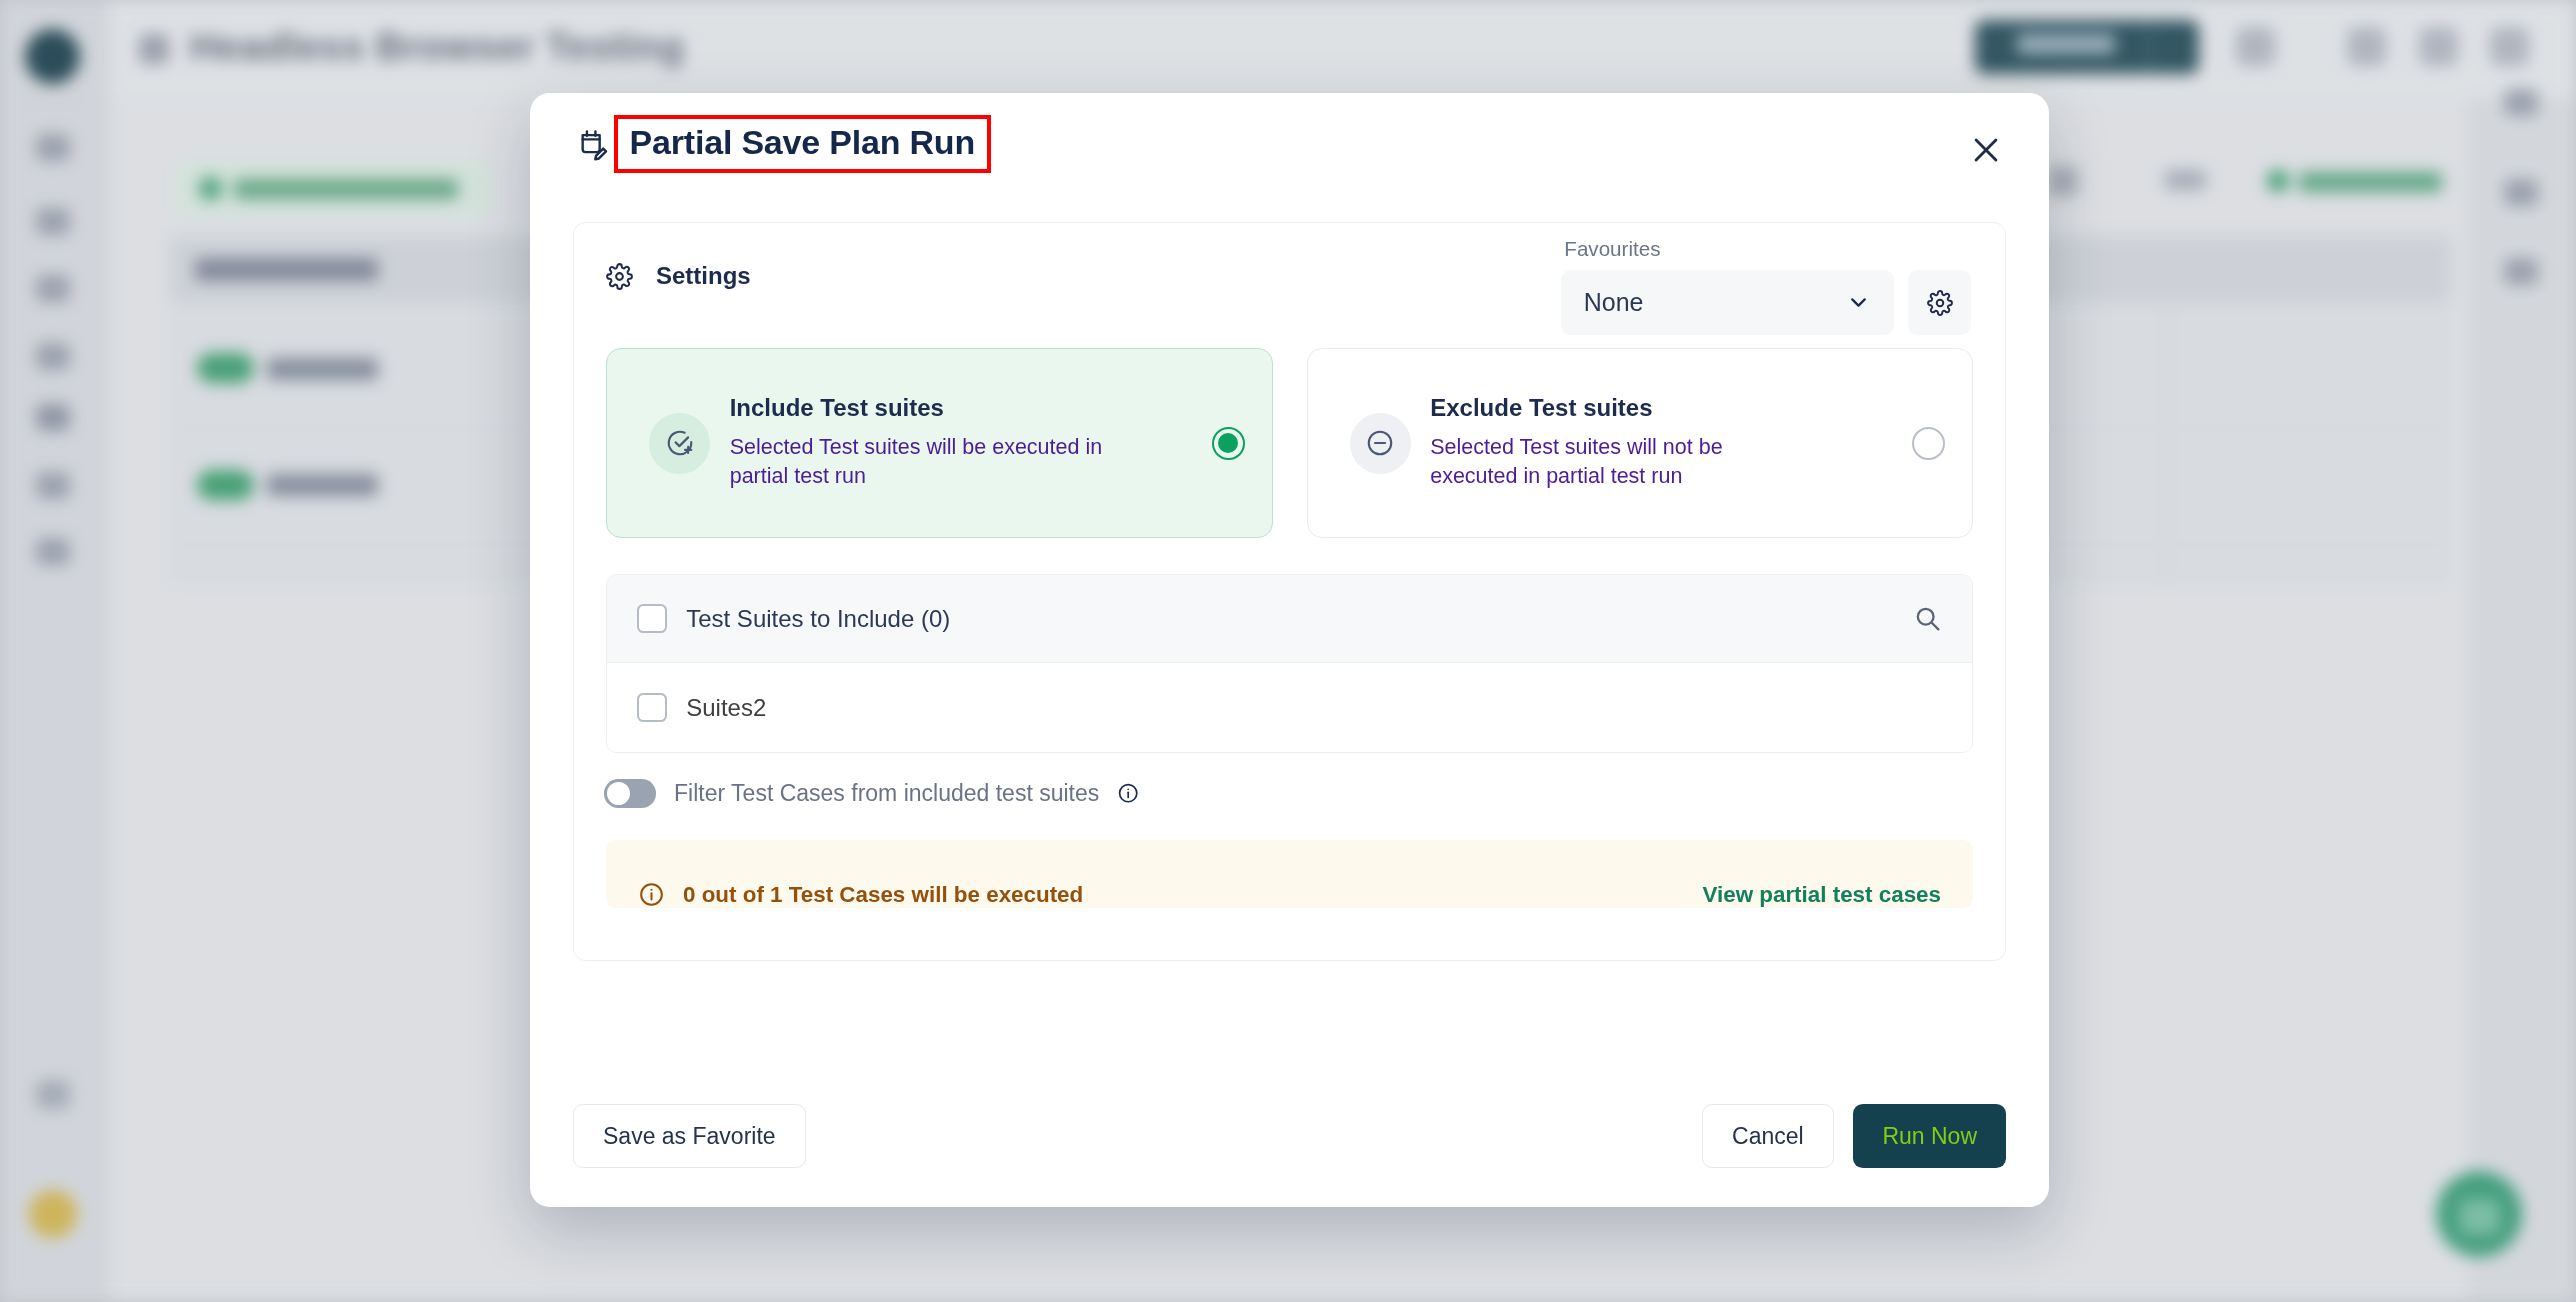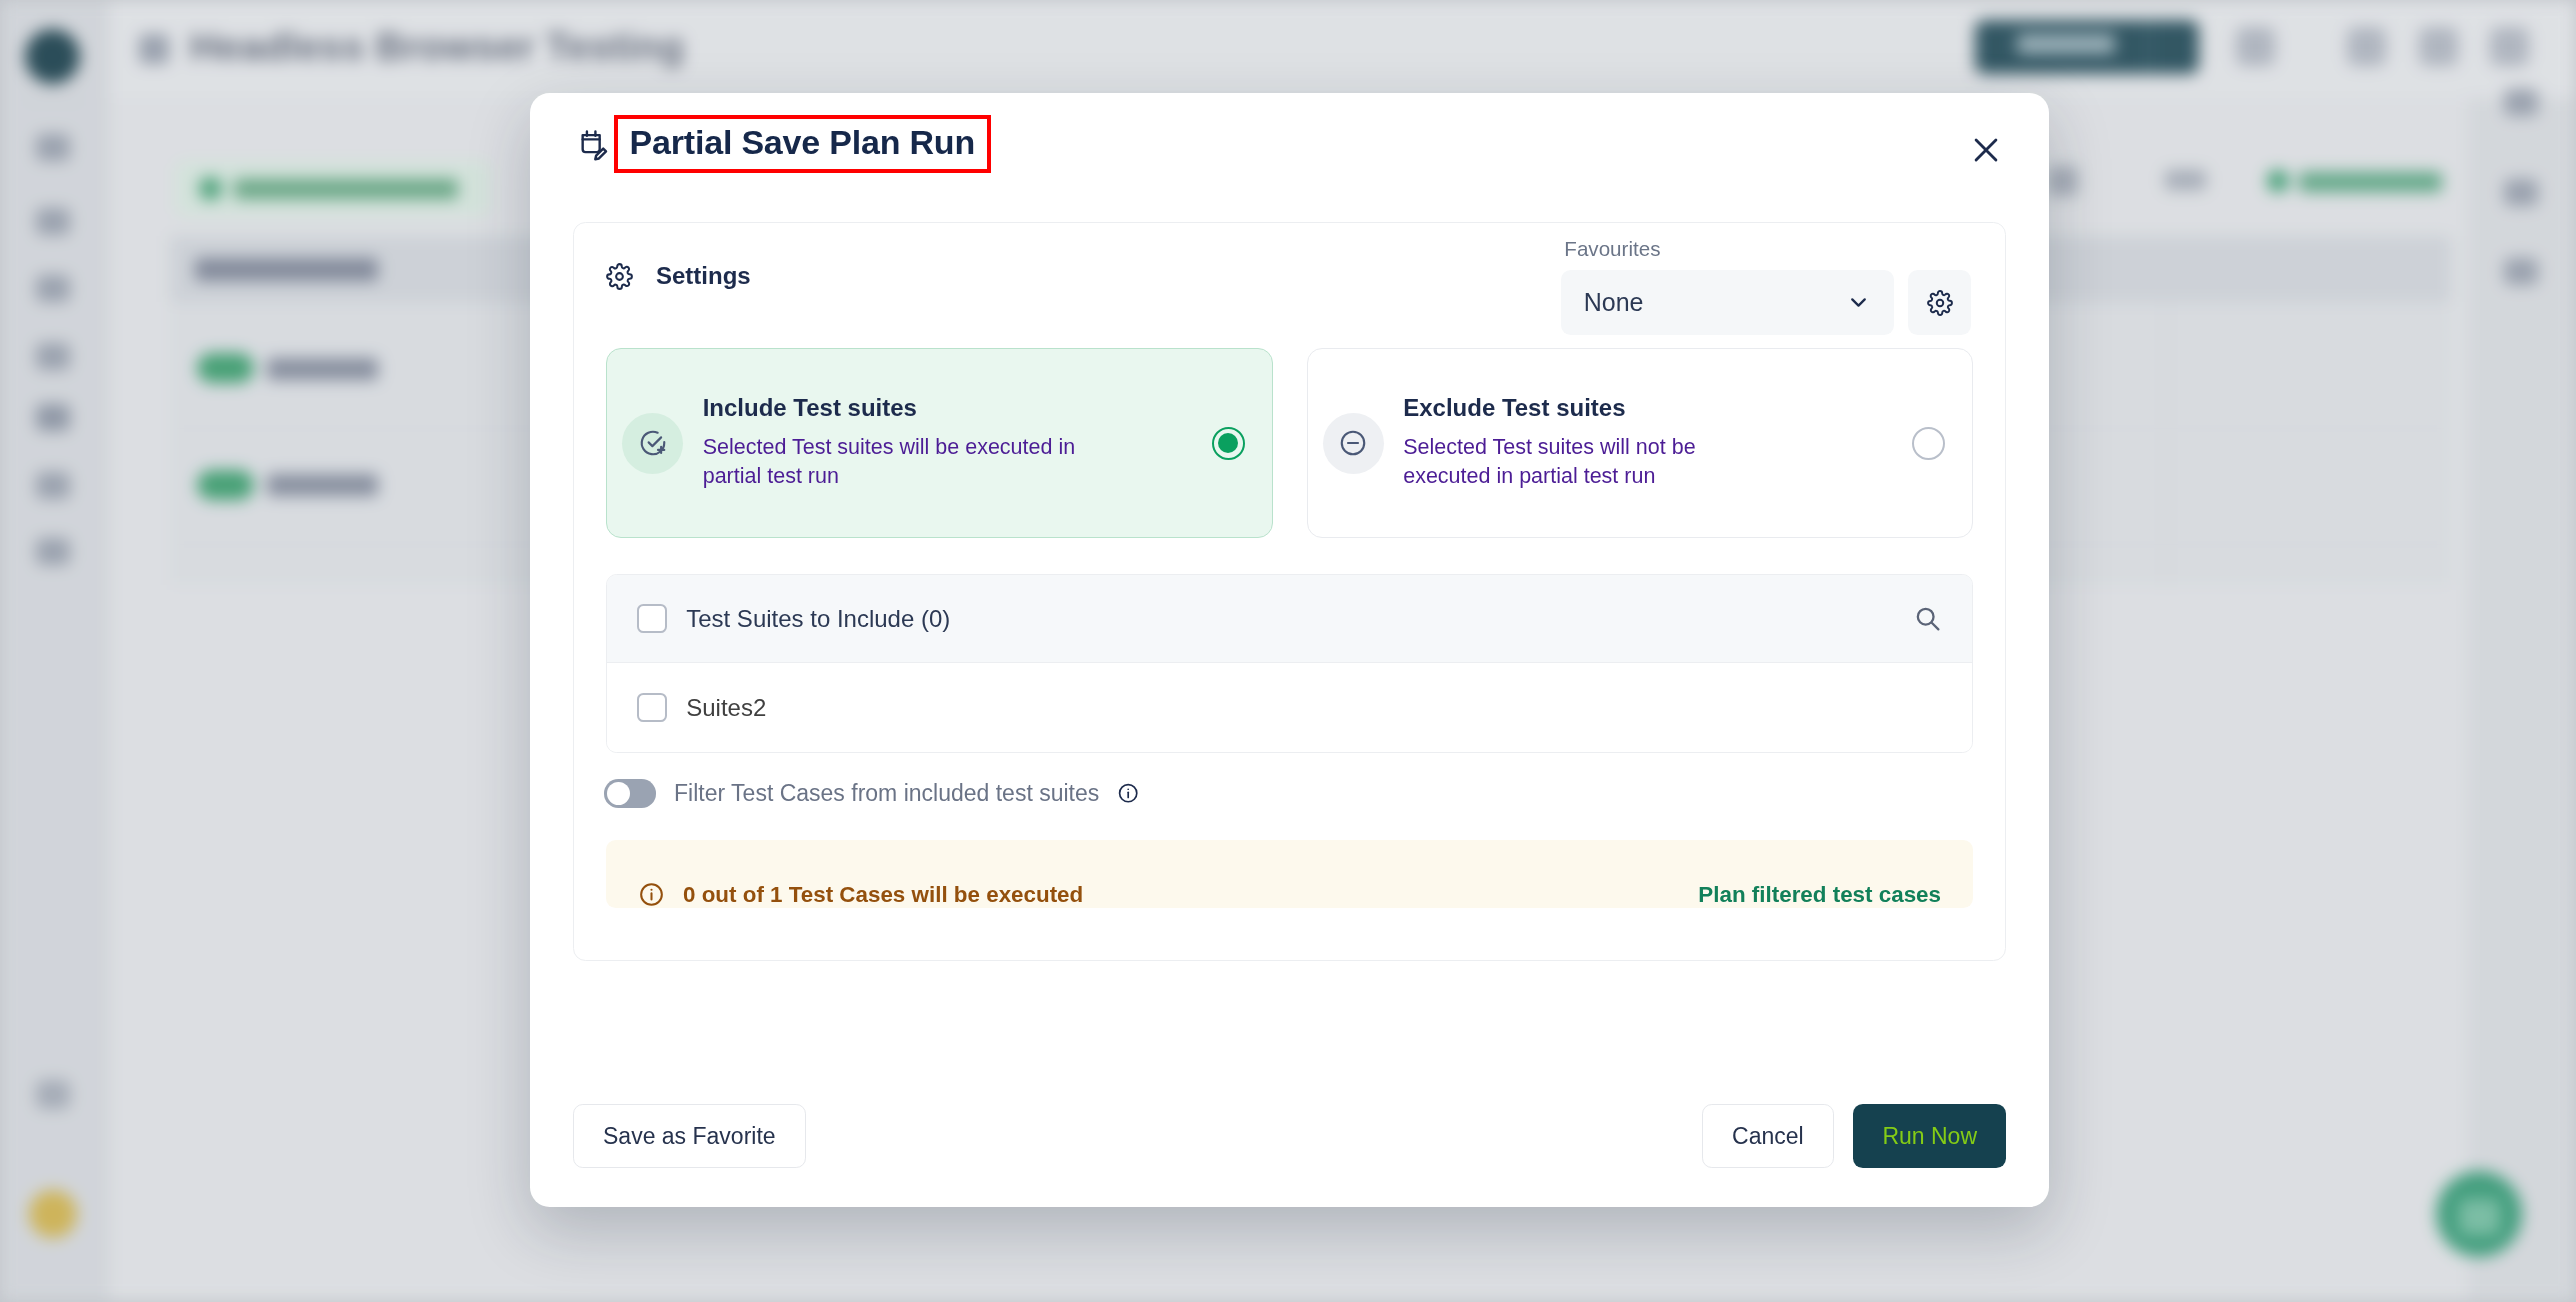--- a/index.html
+++ b/index.html
@@ -207,21 +207,21 @@
   }
 
   .mode-row {
     position: absolute; left: 32px; right: 32px; top: 125px;
     display: flex; gap: 34px;
   }
   .mode-card {
     flex: 1; height: 190px;
     border-radius: 15px;
     display: flex; align-items: center;
-    padding: 0 27px 0 15px;
+    padding: 0 27px 0 42px;
     cursor: pointer;
   }
   .mode-card.selected {
     background: #e9f7ef; border: 1.8px solid #b9e2cc;
   }
   .mode-card.plain {
     background: #ffffff; border: 1.8px solid #e9ebef;
   }
   .mode-ico {
     width: 61px; height: 61px; border-radius: 50%;
@@ -490,21 +490,21 @@
 
     <div class="alert">
       <span style="display:flex">
         <svg width="27" height="27" viewBox="0 0 24 24" fill="none" stroke="#94500d" stroke-width="1.8" stroke-linecap="round">
           <circle cx="12" cy="12" r="9.2"></circle>
           <path d="M12 11v5.5"></path>
             <circle cx="12" cy="7.8" r=".95" fill="#94500d" stroke="none"></circle>
         </svg>
       </span>
       <span class="msg">0 out of 1 Test Cases will be executed</span>
-      <span class="link">Plan filtered test cases</span>
+      <span class="link">View partial test cases</span>
     </div>
 
   </div>
 
   <div class="footer">
     <div class="btn btn-outline">Save as Favorite</div>
     <div class="footer-right">
       <div class="btn btn-outline">Cancel</div>
       <div class="btn btn-primary">Run Now</div>
     </div>

